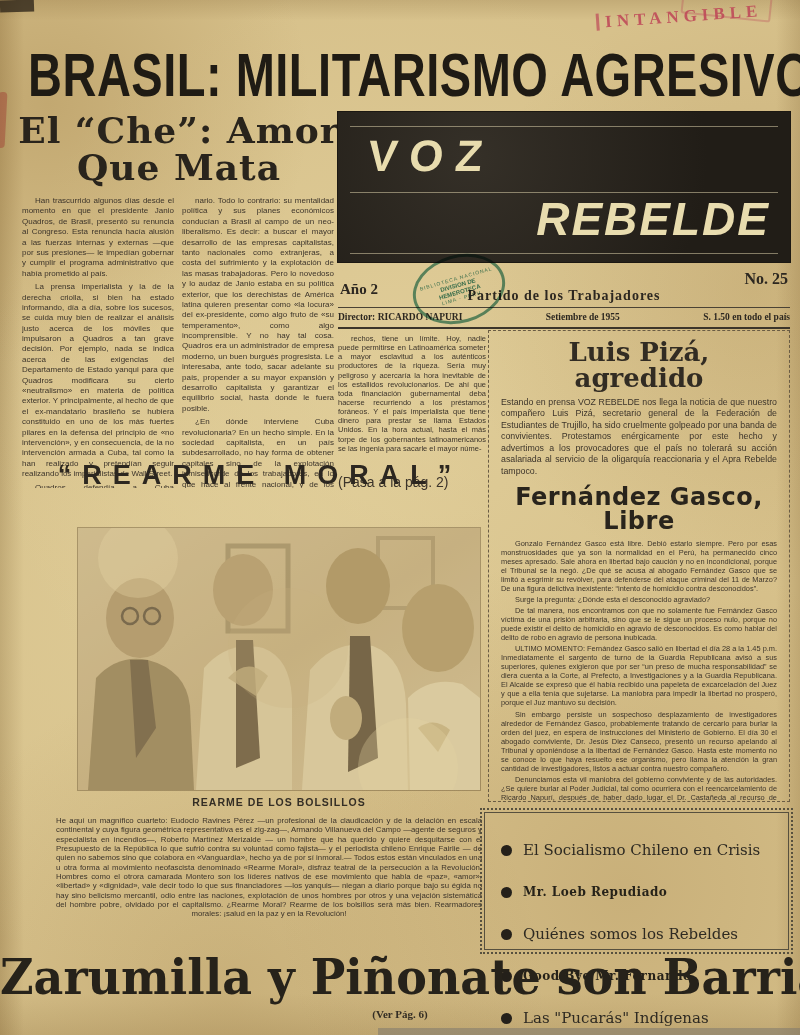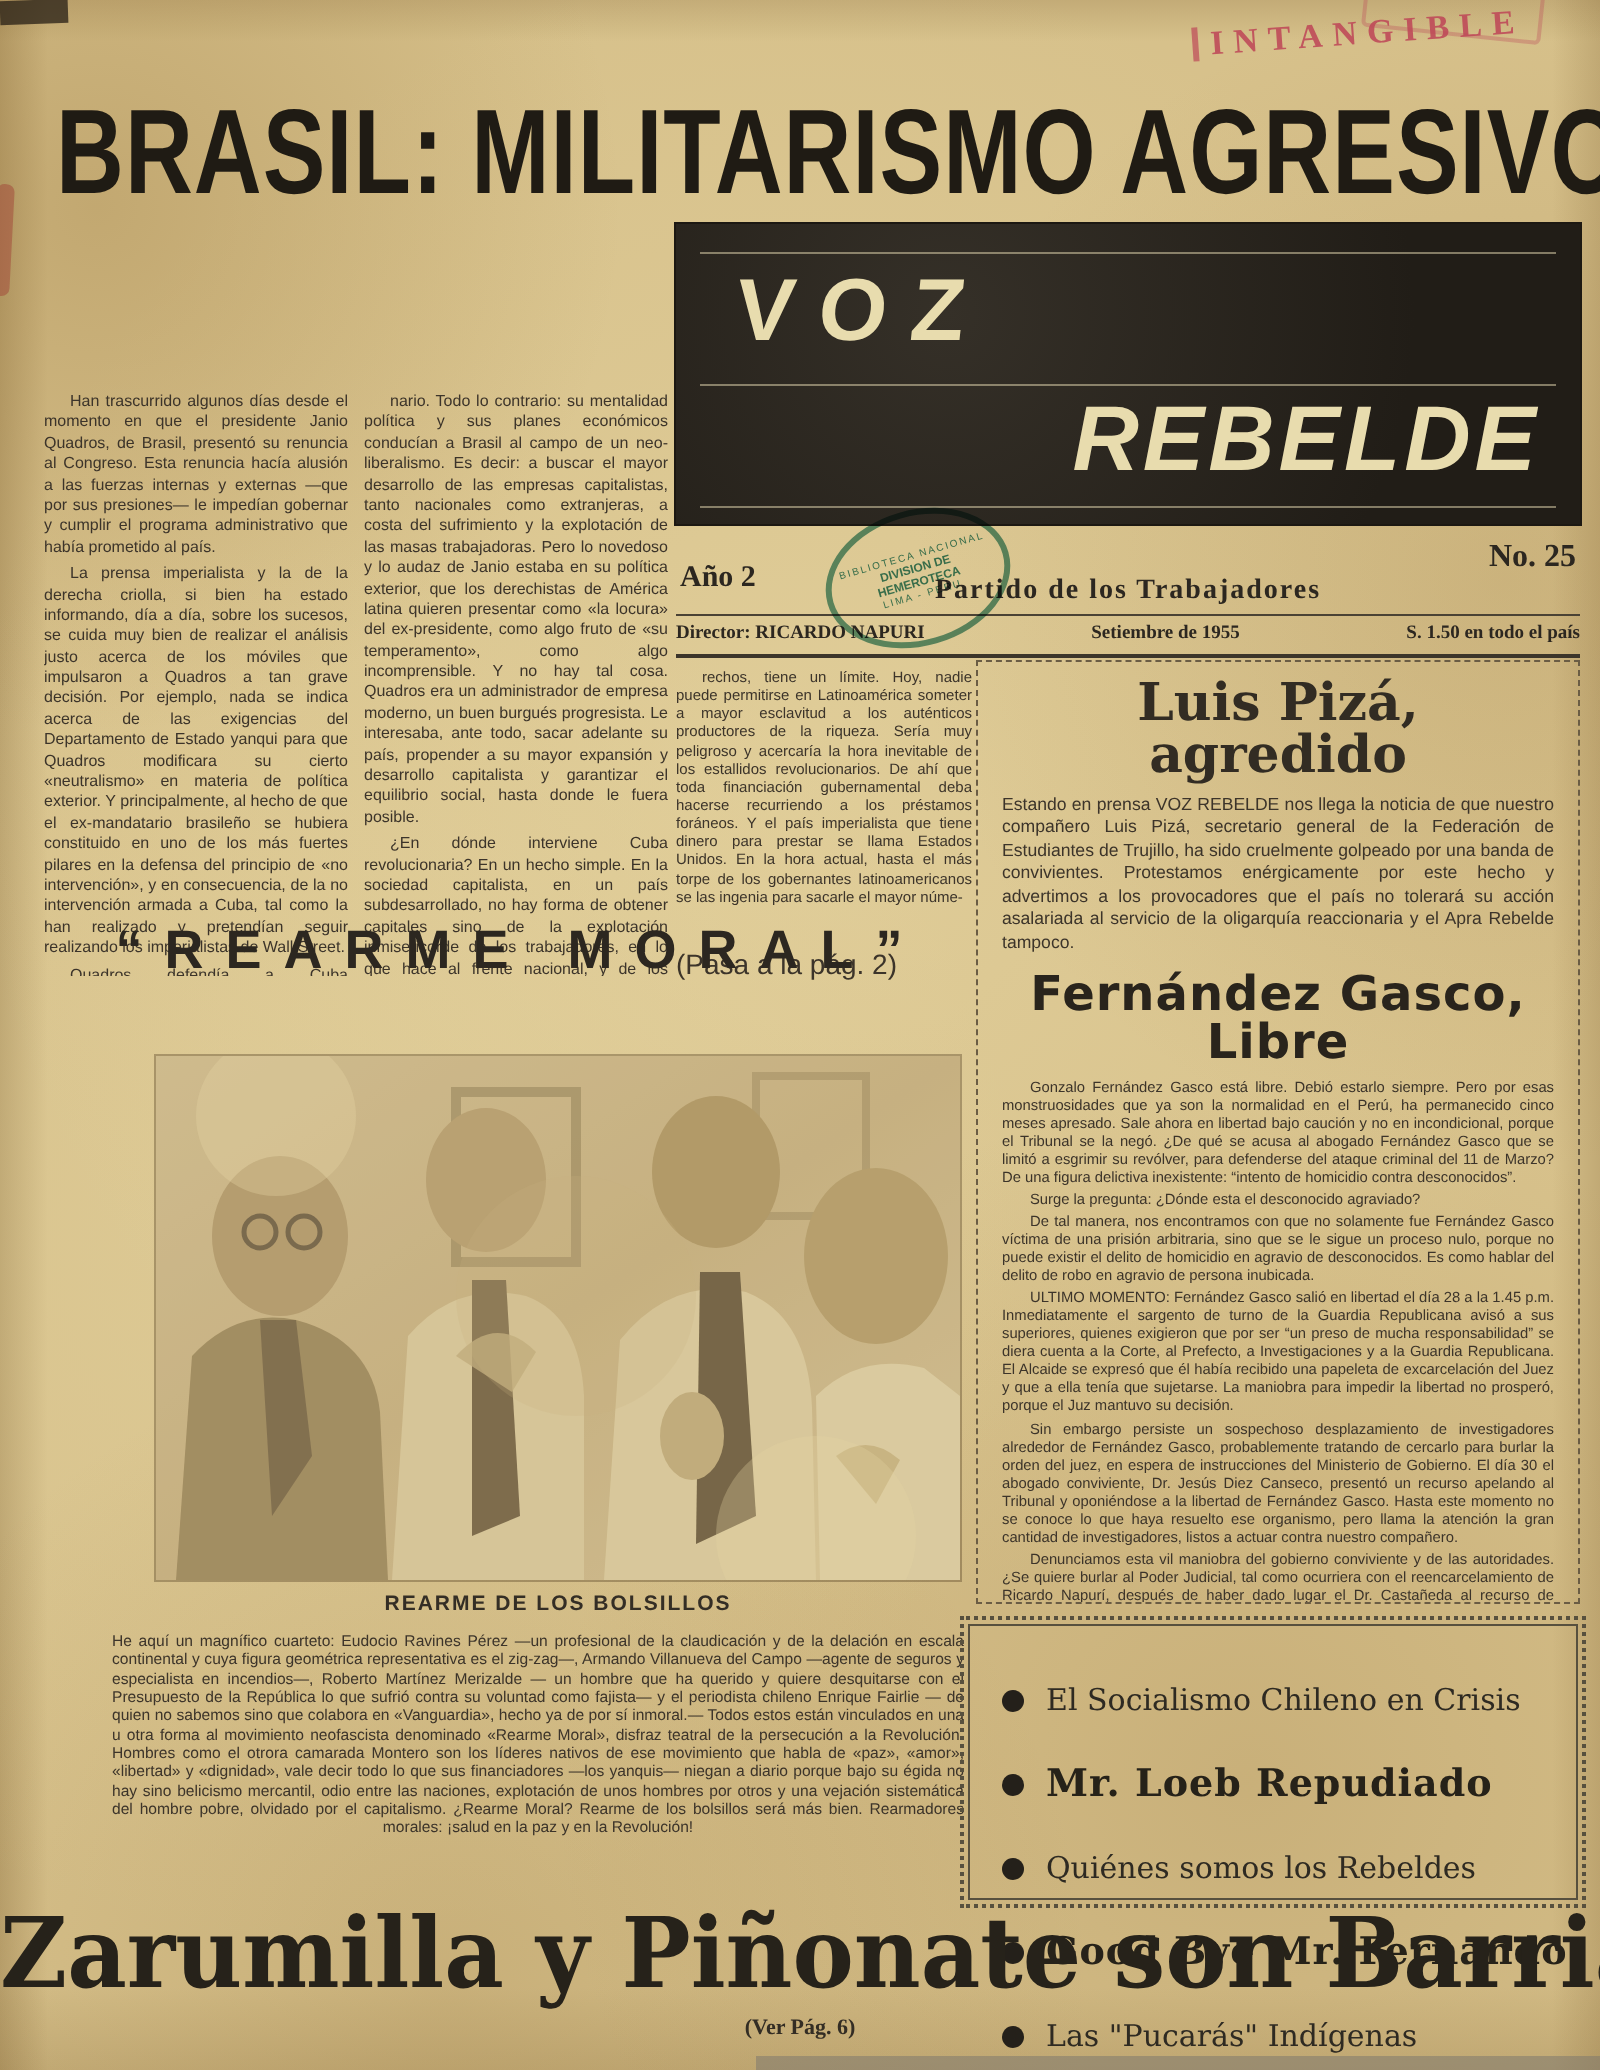--- a/index.html
+++ b/index.html
@@ -106,21 +106,21 @@
     left:56px;top:816px;width:426px;height:130px;overflow:hidden;
     font-family:"Liberation Sans", sans-serif;font-size:7.8px;line-height:1.2;
     text-align:justify;text-align-last:center;color:#3c342a;
   }
   
   .index-outer{left:480px;top:808px;width:313px;height:146px;border:2px dotted #57503e;padding:2px;box-sizing:border-box;}
   .index-inner{border:1px solid #57503e;height:100%;box-sizing:border-box;padding:8px 0 0 16px;}
   .index-item{display:flex;align-items:center;height:26px;margin-top:16px;}
   .bullet{width:11px;height:11px;border-radius:50%;background:#24201a;margin-right:11px;flex:0 0 auto;}
   .index-label{font-family:"DejaVu Serif", serif;font-size:15px;color:#2e2a22;white-space:nowrap;}
-  .index-item.bold .index-label{font-weight:bold;font-size:19px;letter-spacing:.5px;color:#262219;}
+  .index-item.bold .index-label{font-weight:bold;font-size:12px;letter-spacing:.5px;color:#262219;}
   
   .bottom-headline{
     left:0;top:948px;width:800px;text-align:center;
     font-family:"DejaVu Serif", serif;font-weight:bold;font-size:46px;color:#26221a;
     transform:scaleY(1.06);transform-origin:top center;letter-spacing:0;white-space:nowrap;
   }
   .bottom-ref{left:0;top:1008px;width:800px;text-align:center;font-weight:bold;font-size:11px;color:#332d24;}
 </style>
 </head>
 <body>
@@ -129,20 +129,24 @@
 
   <div class="abs corner-mark"></div>
   <div class="abs red-streak"></div>
   <div class="abs stamp-frag"></div>
   <div class="abs bottom-strip"></div>
 
   <div class="abs stamp-intangible">INTANGIBLE</div>
 
   <div class="abs headline">BRASIL: MILITARISMO AGRESIVO</div>
 
+  <div class="abs che-title">
+    <div>El “Che”: Amor</div>
+    <div>Que Mata</div>
+  </div>
   <div class="abs bodytext col1">
     <p>Han trascurrido algunos días desde el momento en que el presidente Janio Quadros, de Brasil, presentó su renuncia al Congreso. Esta renuncia hacía alusión a las fuerzas internas y externas —que por sus presiones— le impedían gobernar y cumplir el programa administrativo que había prometido al país.</p>
     <p>La prensa imperialista y la de la derecha criolla, si bien ha estado informando, día a día, sobre los sucesos, se cuida muy bien de realizar el análisis justo acerca de los móviles que impulsaron a Quadros a tan grave decisión. Por ejemplo, nada se indica acerca de las exigencias del Departamento de Estado yanqui para que Quadros modificara su cierto «neutralismo» en materia de política exterior. Y principalmente, al hecho de que el ex-mandatario brasileño se hubiera constituido en uno de los más fuertes pilares en la defensa del principio de «no intervención», y en consecuencia, de la no intervención armada a Cuba, tal como la han realizado y pretendían seguir realizando los imperialistas de Wall Street.</p>
     <p>Quadros defendía a Cuba revolucionaria no por ser personalmente un hombre de izquierda, o un revolucio-</p>
   </div>
   <div class="abs bodytext col2">
     <p>nario. Todo lo contrario: su mentalidad política y sus planes económicos conducían a Brasil al campo de un neo-liberalismo. Es decir: a buscar el mayor desarrollo de las empresas capitalistas, tanto nacionales como extranjeras, a costa del sufrimiento y la explotación de las masas trabajadoras. Pero lo novedoso y lo audaz de Janio estaba en su política exterior, que los derechistas de América latina quieren presentar como «la locura» del ex-presidente, como algo fruto de «su temperamento», como algo incomprensible. Y no hay tal cosa. Quadros era un administrador de empresa moderno, un buen burgués progresista. Le interesaba, ante todo, sacar adelante su país, propender a su mayor expansión y desarrollo capitalista y garantizar el equilibrio social, hasta donde le fuera posible.</p>
     <p>¿En dónde interviene Cuba revolucionaria? En un hecho simple. En la sociedad capitalista, en un país subdesarrollado, no hay forma de obtener capitales sino de la explotación inmisericorde de los trabajadores, en lo que hace al frente nacional, y de los préstamos extranjeros. Explotar a un proletariado bien organizado y que va adquiriendo gran conciencia de sus de-</p>
   </div>
   <div class="abs bodytext col3">

